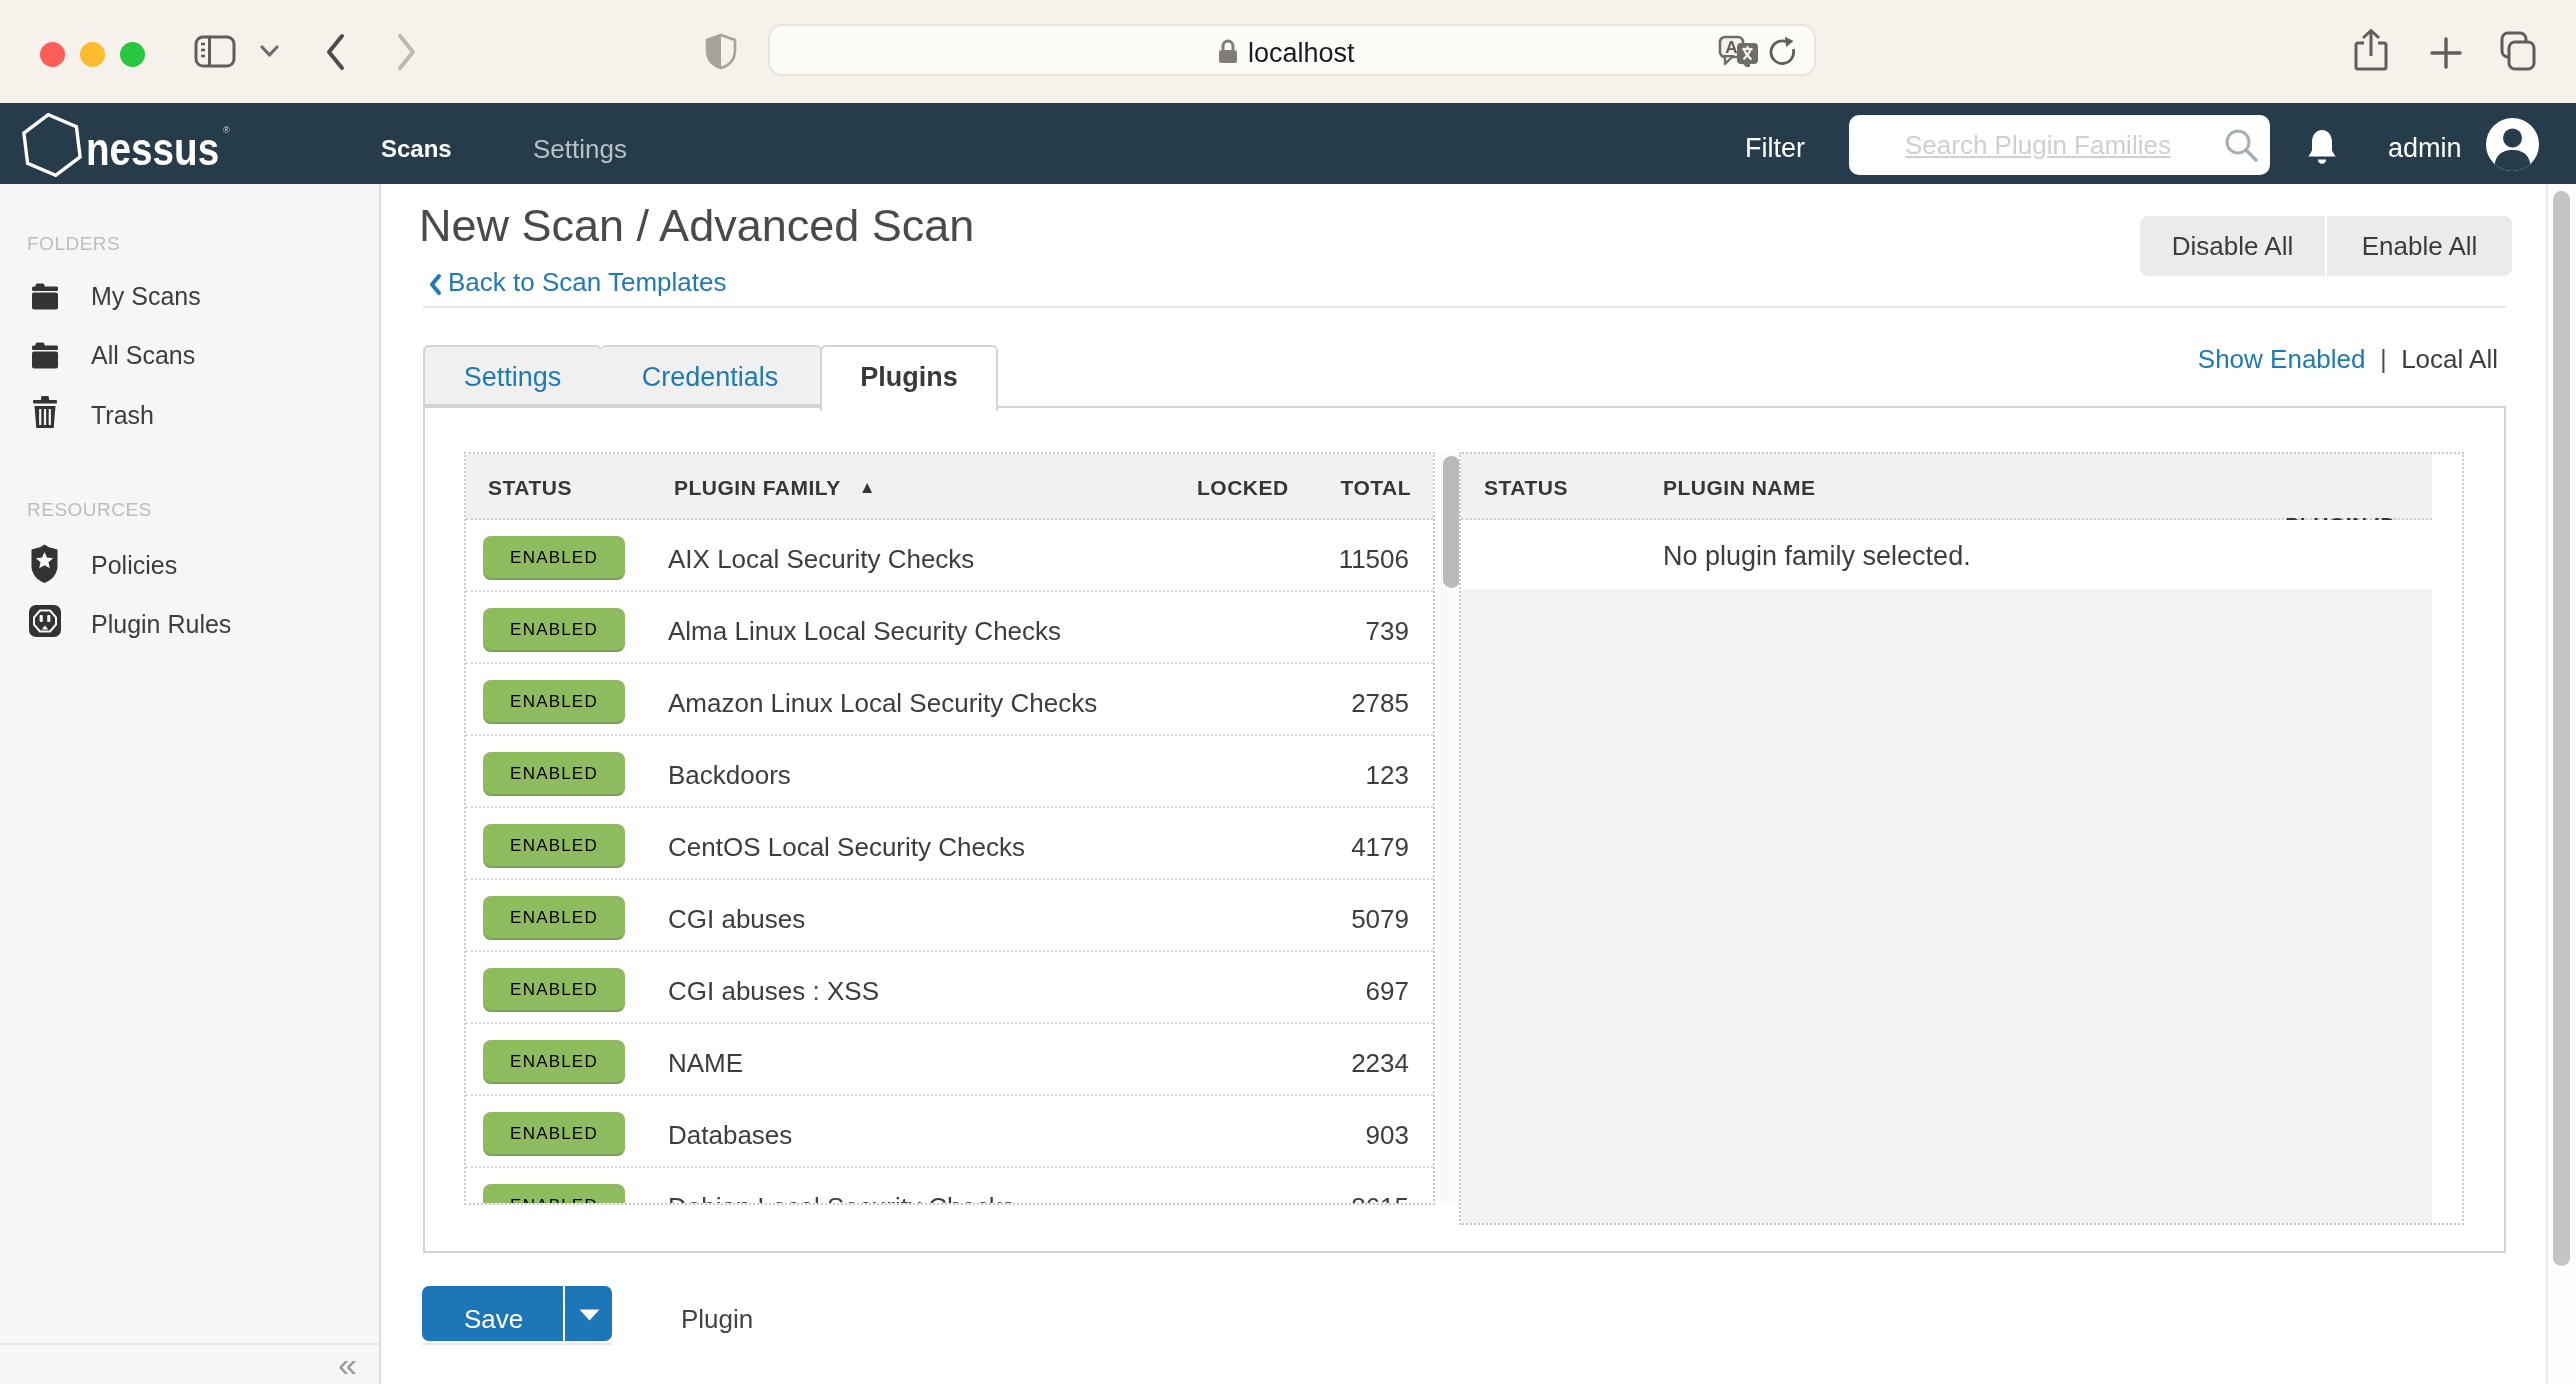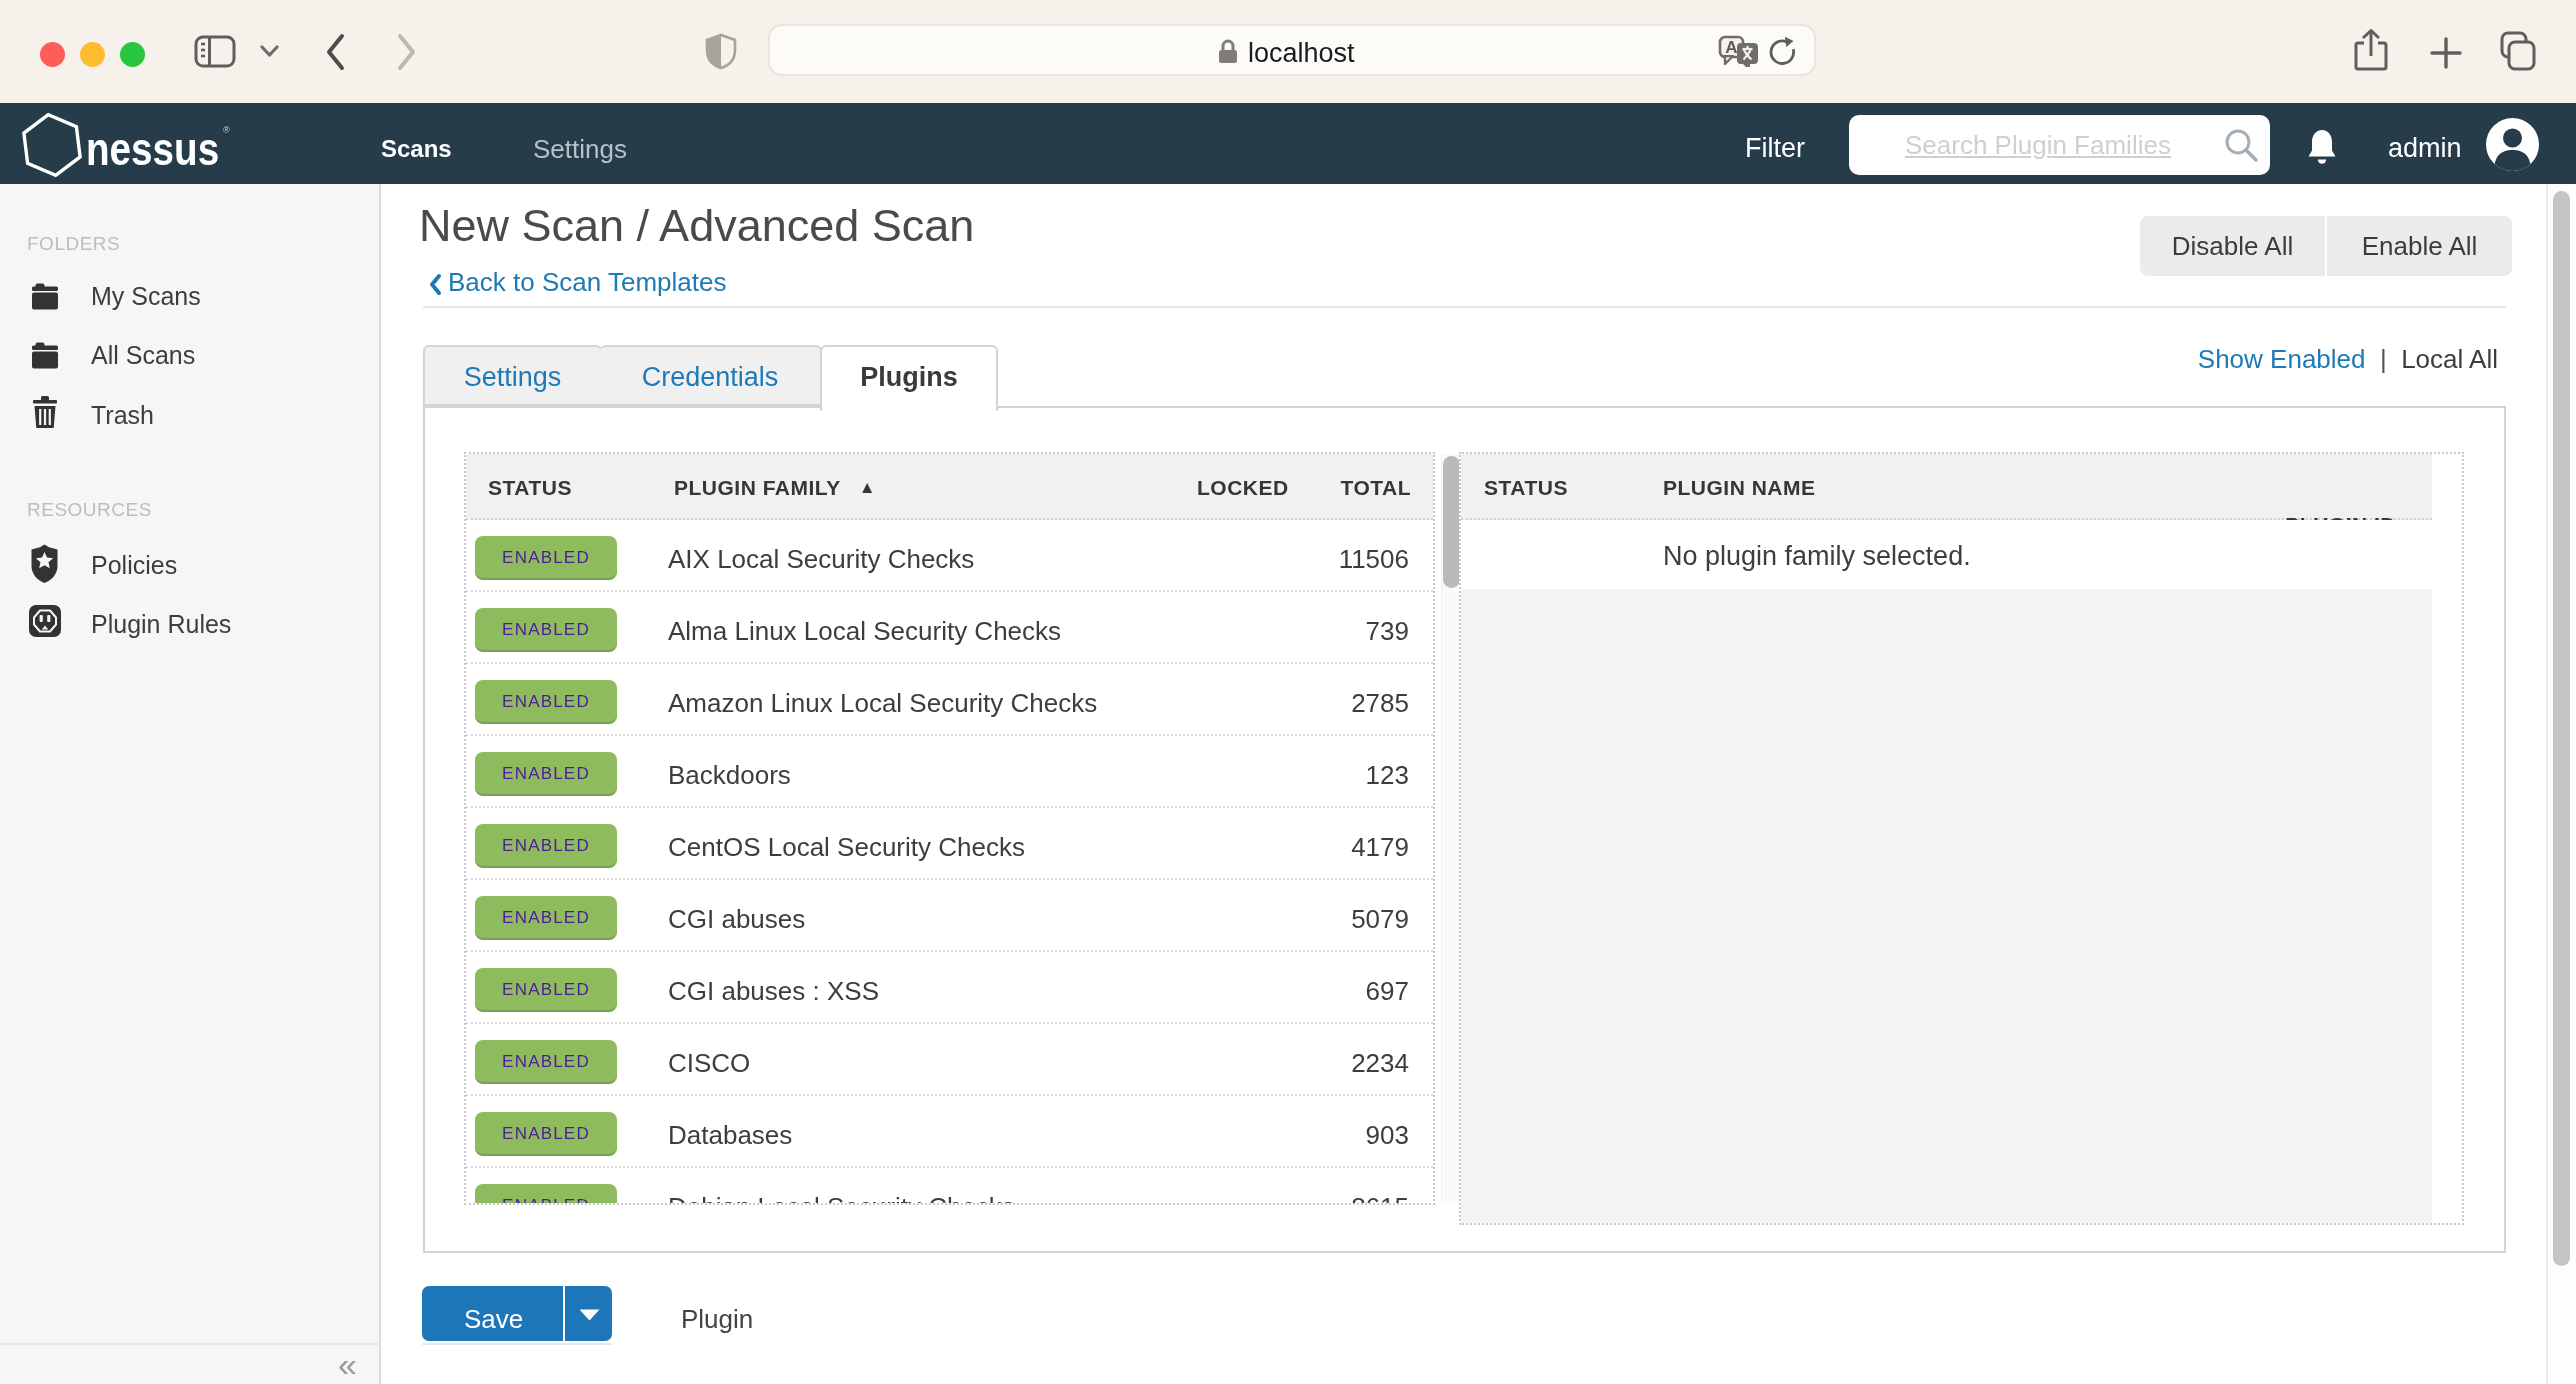--- a/index.html
+++ b/index.html
@@ -55,22 +55,22 @@
   #boxtop    { left:423px; top:406px; width:2083px; height:2px; background:#d4d4d4; z-index:1; }
   #boxleft   { left:423px; top:406px; width:2px; height:845px; background:#d4d4d4; }
   #boxright  { left:2504px; top:406px; width:2px; height:845px; background:#d4d4d4; }
   #boxbottom { left:423px; top:1251px; width:2083px; height:2px; background:#d4d4d4; }
 
   
   #ltable { left:464px; top:452px; width:971px; height:753px; border:2px dotted #c9c9c9; overflow:hidden; background:#fff; }
   .thead { height:66px; background:#f1f1f1; border-bottom:2px dotted #cfcfcf; position:relative; }
   .th { position:absolute; top:22px; font-size:21px; font-weight:bold; color:#363636; letter-spacing:0.5px; }
   .lrow { height:72px; border-bottom:2px dotted #dadada; position:relative; }
-  .badge { position:absolute; left:9px; top:16px; width:142px; height:44px; background:#8fbb5f; border-radius:8px;
-           color:#4c1d95; font-size:17px; text-align:center; line-height:44px; letter-spacing:1.2px; box-shadow:inset 0 -2px rgba(0,0,0,0.14); }
+  .badge { position:absolute; left:17px; top:16px; width:142px; height:44px; background:#8fbb5f; border-radius:8px;
+           color:#000000; font-size:17px; text-align:center; line-height:44px; letter-spacing:1.2px; box-shadow:inset 0 -2px rgba(0,0,0,0.14); }
   .fam { position:absolute; left:202px; top:24px; font-size:26px; color:#3d3d3d; }
   .tot { position:absolute; right:24px; top:24px; font-size:26px; color:#3d3d3d; }
 
   
   #panetrack { left:1441px; top:454px; width:21px; height:749px; background:#fafafa; border-left:1px solid #f0f0f0; border-right:1px solid #f0f0f0; }
   #panescroll { left:1443px; top:456px; width:17px; height:132px; background:#b9b9b9; border-radius:9px; }
 
   
   #rtable { left:1459px; top:452px; width:1005px; height:773px; border:2px dotted #c9c9c9; background:#fff; overflow:hidden; }
   #rhead { height:66px; background:#f1f1f1; border-bottom:2px dotted #cfcfcf; position:relative; width:971px; }
@@ -283,21 +283,21 @@
       <span class="fam">CGI abuses</span>
       <span class="tot">5079</span>
     </div>
     <div class="lrow">
       <span class="badge">ENABLED</span>
       <span class="fam">CGI abuses : XSS</span>
       <span class="tot">697</span>
     </div>
     <div class="lrow">
       <span class="badge">ENABLED</span>
-      <span class="fam">CISCO</span>
+      <span class="fam">NAME</span>
       <span class="tot">2234</span>
     </div>
     <div class="lrow">
       <span class="badge">ENABLED</span>
       <span class="fam">Databases</span>
       <span class="tot">903</span>
     </div>
     <div class="lrow">
       <span class="badge">ENABLED</span>
       <span class="fam">Debian Local Security Checks</span>

